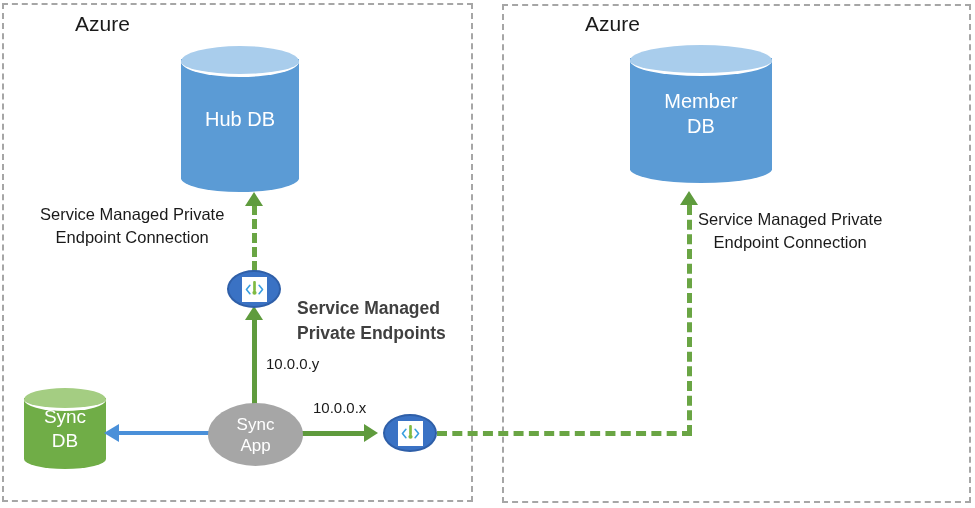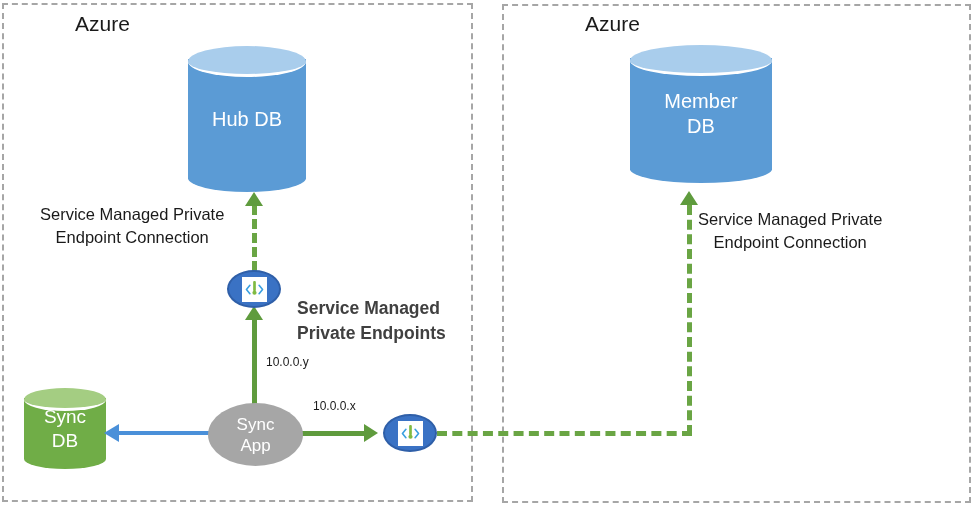--- a/index.html
+++ b/index.html
@@ -78,21 +78,21 @@
   
   .db-blue .cyl-body   { background: #5b9bd5; }
   .db-blue .cyl-bottom { background: #5b9bd5; }
   .db-blue .cyl-top    { background: #a9cdec; border-bottom: 3px solid #ffffff; }
 
   
   .db-green .cyl-body   { background: #70ad47; }
   .db-green .cyl-bottom { background: #70ad47; }
   .db-green .cyl-top    { background: #a4cd82; border-bottom: 3px solid #ffffff; }
 
-  #hub-db    { left: 188px; top: 46px;  width: 118px; height: 146px; }
+  #hub-db    { left: 181px; top: 46px;  width: 118px; height: 146px; }
   #member-db { left: 630px; top: 45px;  width: 142px; height: 138px; }
   #sync-db   { left: 24px;  top: 388px; width: 82px;  height: 81px; }
   #sync-db .cyl-label { font-size: 19px; line-height: 24px; }
   #sync-db .cyl-top, #sync-db .cyl-bottom { height: 20px; }
   #sync-db .cyl-body { top: 10px; bottom: 10px; }
 
   
   #sync-app {
     position: absolute;
     left: 208px; top: 403px;
@@ -231,21 +231,21 @@
     font-weight: bold;
     color: #404040;
     font-family: Liberation Sans, sans-serif;
     white-space: pre-line;
     z-index: 7;
   }
   #annot-smpe { left: 297px; top: 296px; }
 
   .ip-label {
     position: absolute;
-    font-size: 12px;
+    font-size: 15px;
     color: #1a1a1a;
     font-family: "Liberation Sans", sans-serif;
     white-space: nowrap;
     z-index: 7;
   }
   #ip-y { left: 266px; top: 355px; }
   #ip-x { left: 313px; top: 399px; }
 </style>
 </head>
 <body>

